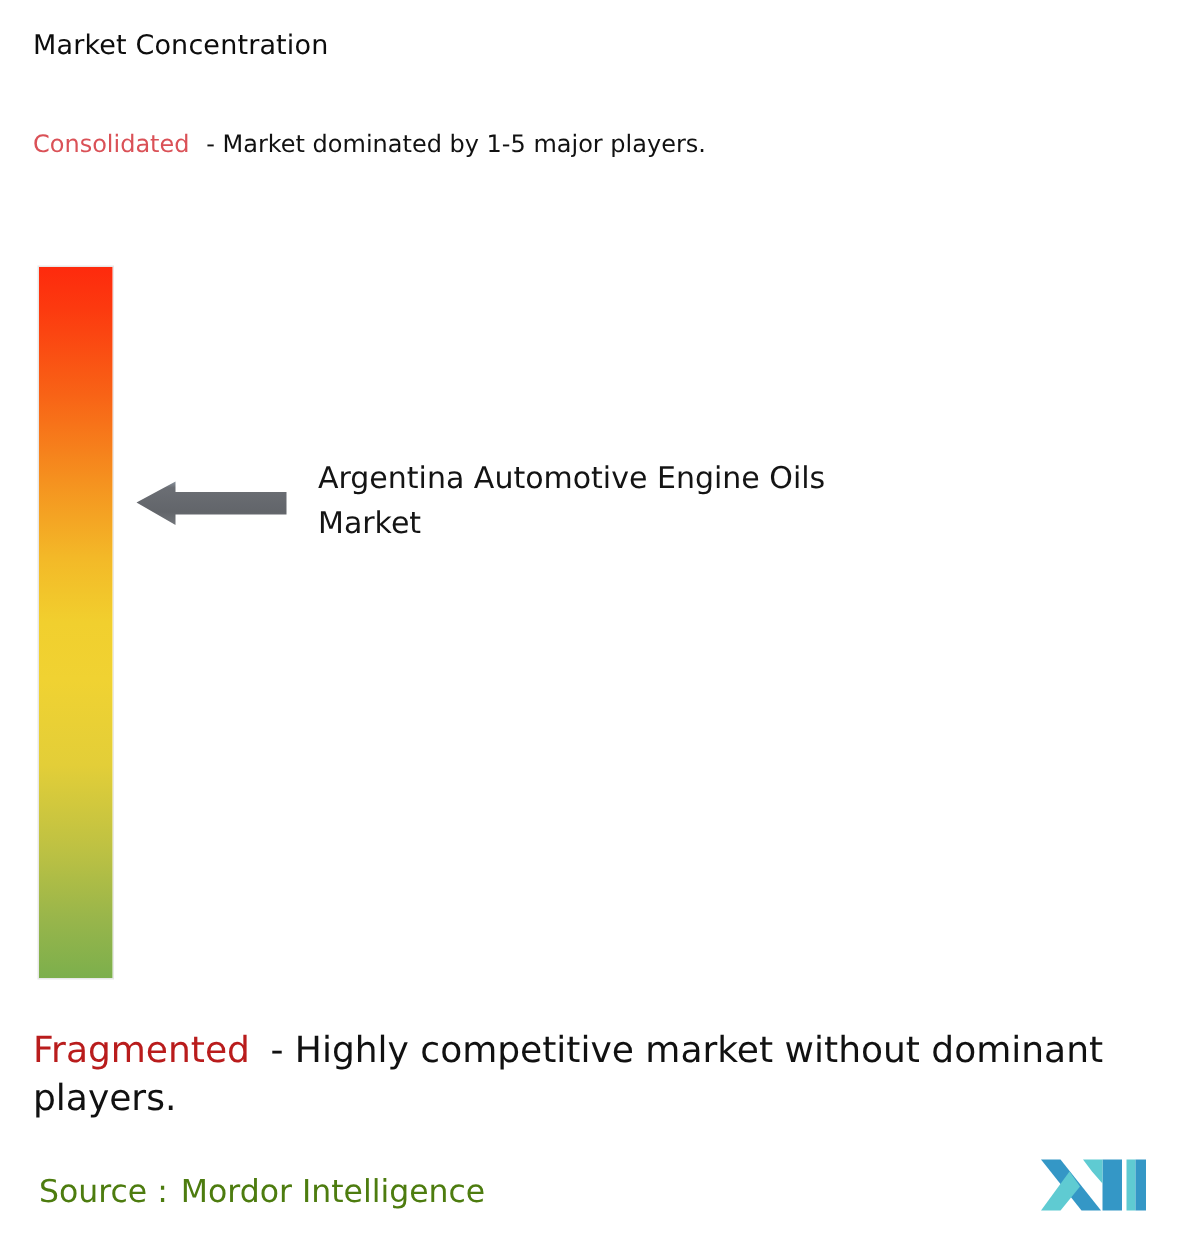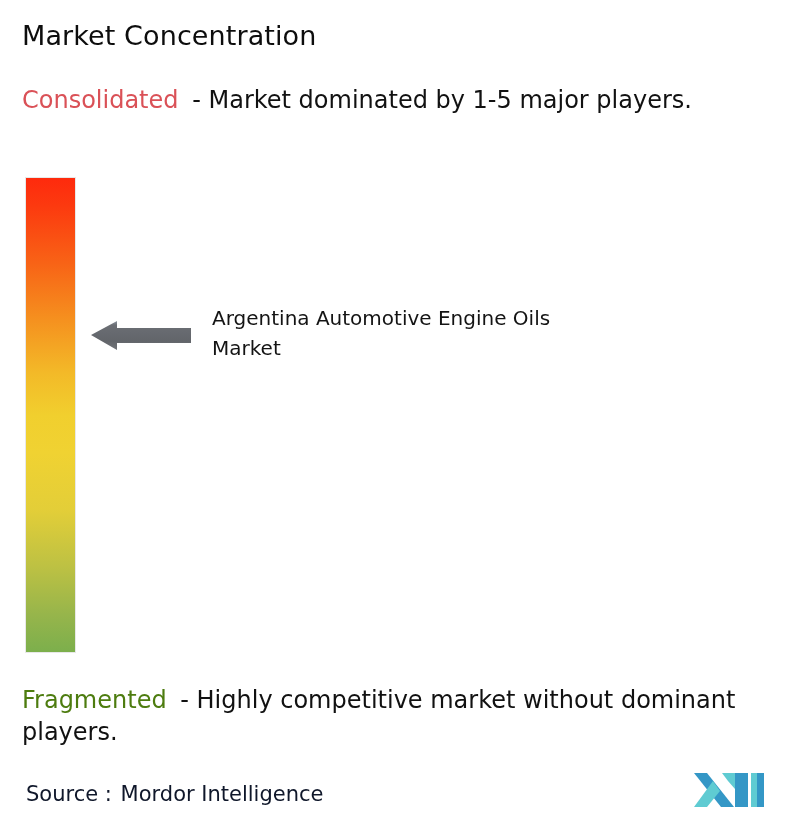--- a/index.html
+++ b/index.html
@@ -14,53 +14,53 @@
     font-family: "DejaVu Sans", "Liberation Sans", sans-serif;
     -webkit-font-smoothing: antialiased;
     overflow: hidden;
   }
 
   
   .page-title {
     position: absolute;
     left: 22px;
     top: 20px;
-    font-size: 27px;
+    font-size: 18px;
     font-weight: 400;
     color: #0d0d0d;
     letter-spacing: 0.1px;
     white-space: nowrap;
   }
 
   
   .legend-top {
     position: absolute;
     left: 22px;
     top: 85px;
     width: 740px;
-    font-size: 24px;
+    font-size: 16px;
     font-weight: 400;
     line-height: 1.32;
     color: #111111;
   }
   .legend-top .kw {
     color: #DA5157;
   }
   .legend-bottom {
     position: absolute;
     left: 22px;
     top: 685px;
     width: 768px;
     font-size: 24px;
     font-weight: 400;
     line-height: 1.32;
     color: #111111;
   }
   .legend-bottom .kw {
-    color: #4d7c0f;
+    color: #b91c1c;
   }
   .kw-gap { display: inline-block; width: 6px; }
 
   
   .scale-bar {
     position: absolute;
     left: 26px;
     top: 178px;
     width: 49px;
     height: 474px;
@@ -100,21 +100,21 @@
     color: #141414;
     font-weight: 400;
   }
 
   
   .source-line {
     position: absolute;
     left: 24px;
     top: 782px;
     font-size: 21px;
-    color: #0f172a;
+    color: #4d7c0f;
     font-weight: 400;
     white-space: nowrap;
   }
   .source-line .src-sep { padding: 0 2px; }
 
   .brand-logo {
     position: absolute;
     left: 694px;
     top: 769px;
     width: 70px;

